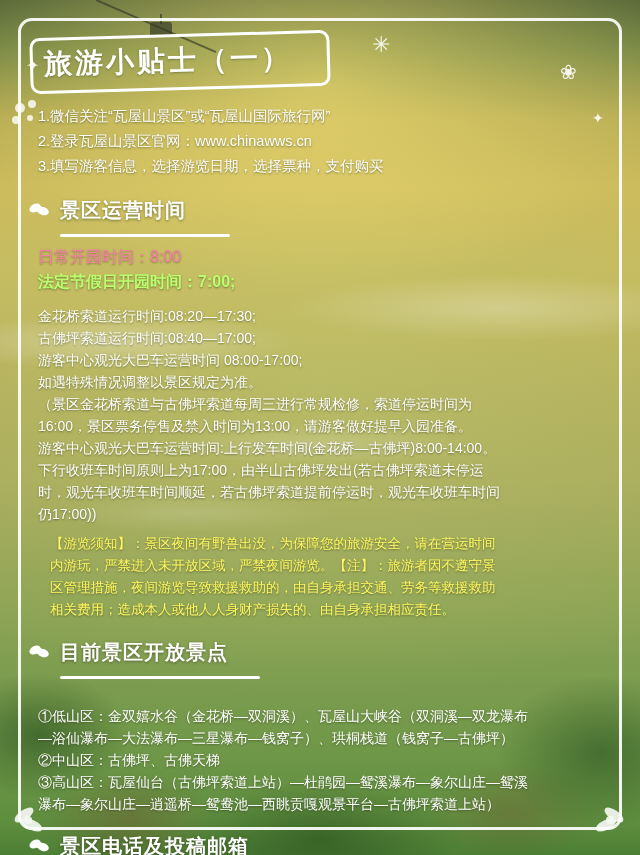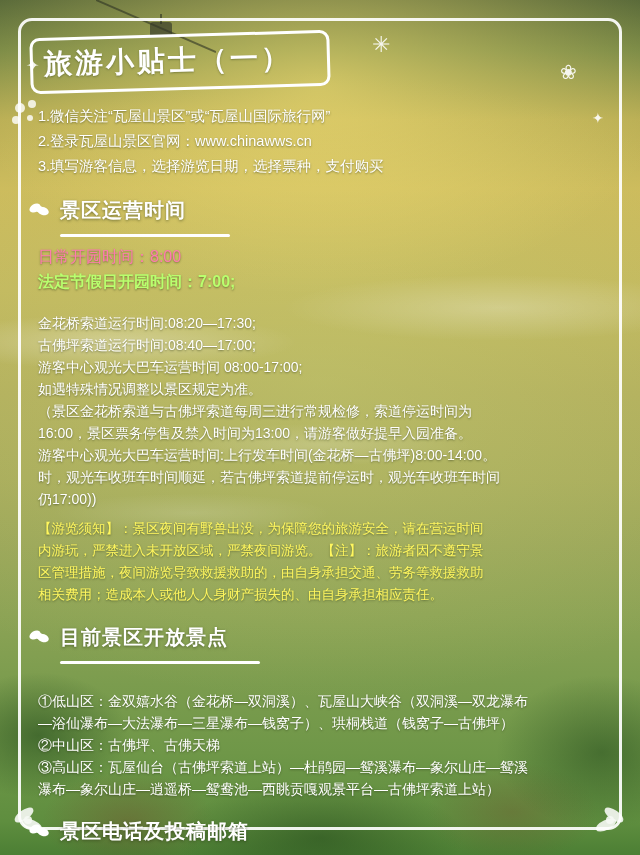--- a/index.html
+++ b/index.html
@@ -199,33 +199,34 @@
         </svg>
       </span>
       <span class="sec-title">景区运营时间</span>
     </div>
     <div class="sec-underline" style="width:170px;"></div>
 
     <div style="height:10px"></div>
     <div class="pink">日常开园时间：8:00</div>
     <div class="green-l" style="margin-top:4px;">法定节假日开园时间：7:00;</div>
 
-    <div class="body-txt" style="margin-top:19px;">
+    <div class="body-txt" style="margin-top:12px;">
       <p>金花桥索道运行时间:08:20—17:30;</p>
       <p>古佛坪索道运行时间:08:40—17:00;</p>
       <p>游客中心观光大巴车运营时间 08:00-17:00;</p>
       <p>如遇特殊情况调整以景区规定为准。</p>
       <p>（景区金花桥索道与古佛坪索道每周三进行常规检修，索道停运时间为</p>
       <p>16:00，景区票务停售及禁入时间为13:00，请游客做好提早入园准备。</p>
       <p>游客中心观光大巴车运营时间:上行发车时间(金花桥—古佛坪)8:00-14:00。</p>
+      <p>下行收班车时间原则上为17:00，由半山古佛坪发出(若古佛坪索道未停运</p>
       <p>时，观光车收班车时间顺延，若古佛坪索道提前停运时，观光车收班车时间</p>
       <p>仍17:00))</p>
     </div>
 
-    <div class="note" style="margin-top:8px;">
+    <div class="note" style="margin-top:8px;margin-left:12px;">
       <p>【游览须知】：景区夜间有野兽出没，为保障您的旅游安全，请在营运时间</p>
       <p>内游玩，严禁进入未开放区域，严禁夜间游览。【注】：旅游者因不遵守景</p>
       <p>区管理措施，夜间游览导致救援救助的，由自身承担交通、劳务等救援救助</p>
       <p>相关费用；造成本人或他人人身财产损失的、由自身承担相应责任。</p>
     </div>
 
     <div class="sec-head">
       <span class="sec-icon">
         <svg width="28" height="24" viewBox="0 0 28 24">
           <g fill="#ffffff">

